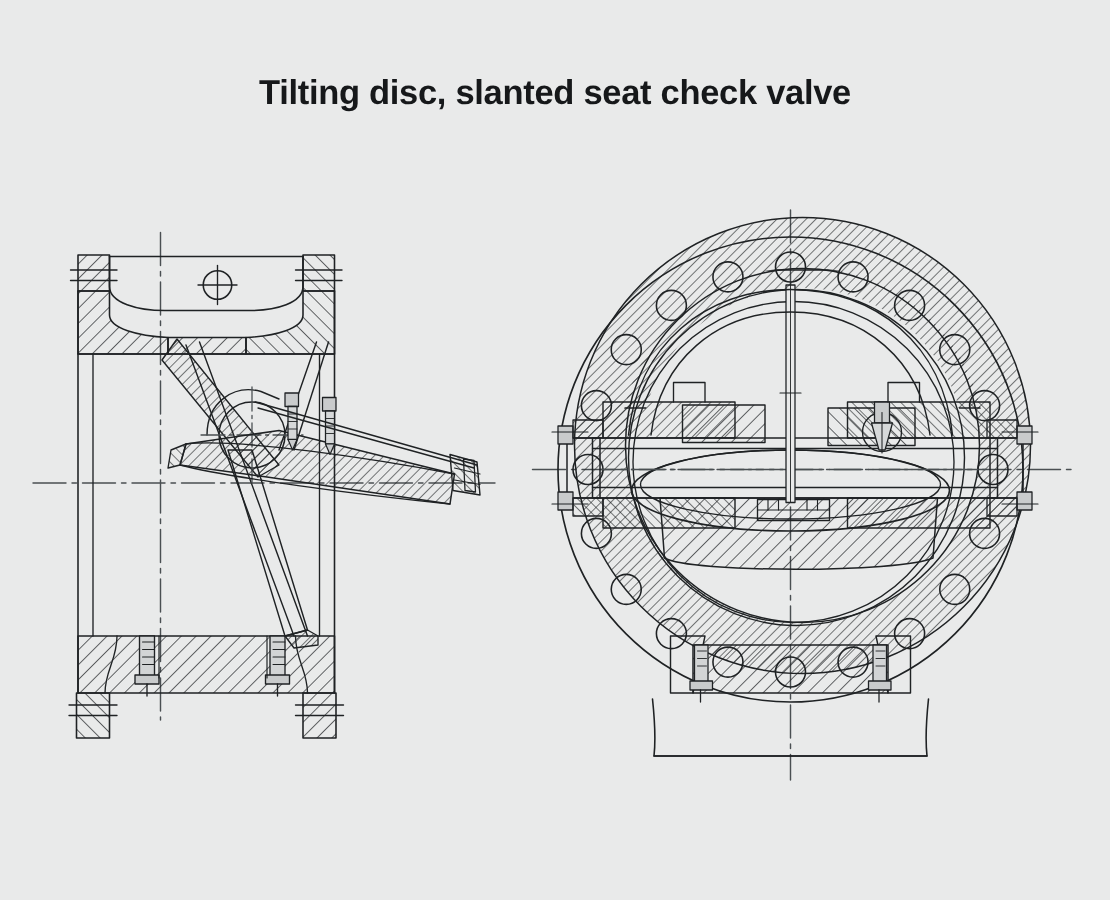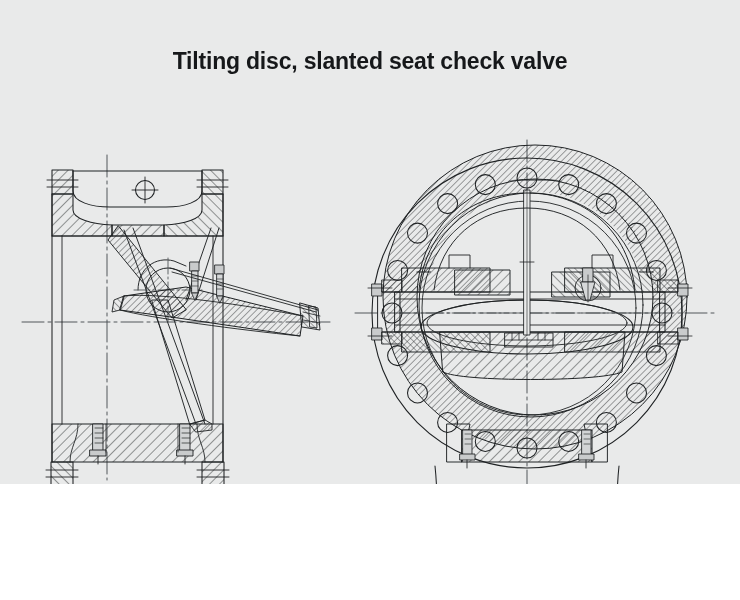--- a/index.html
+++ b/index.html
@@ -3,21 +3,21 @@
 <meta charset="utf-8">
 <style>
   html, body {
     margin: 0;
     padding: 0;
     background: #ffffff;
   }
   #canvas {
     position: relative;
     width: 740px;
-    height: 484px;
+    height: 600px;
     background: #e9eaea;
     overflow: hidden;
     font-family: "Liberation Sans", sans-serif;
   }
   #title {
     position: absolute;
     left: 0;
     top: 48px;
     width: 740px;
     text-align: center;

